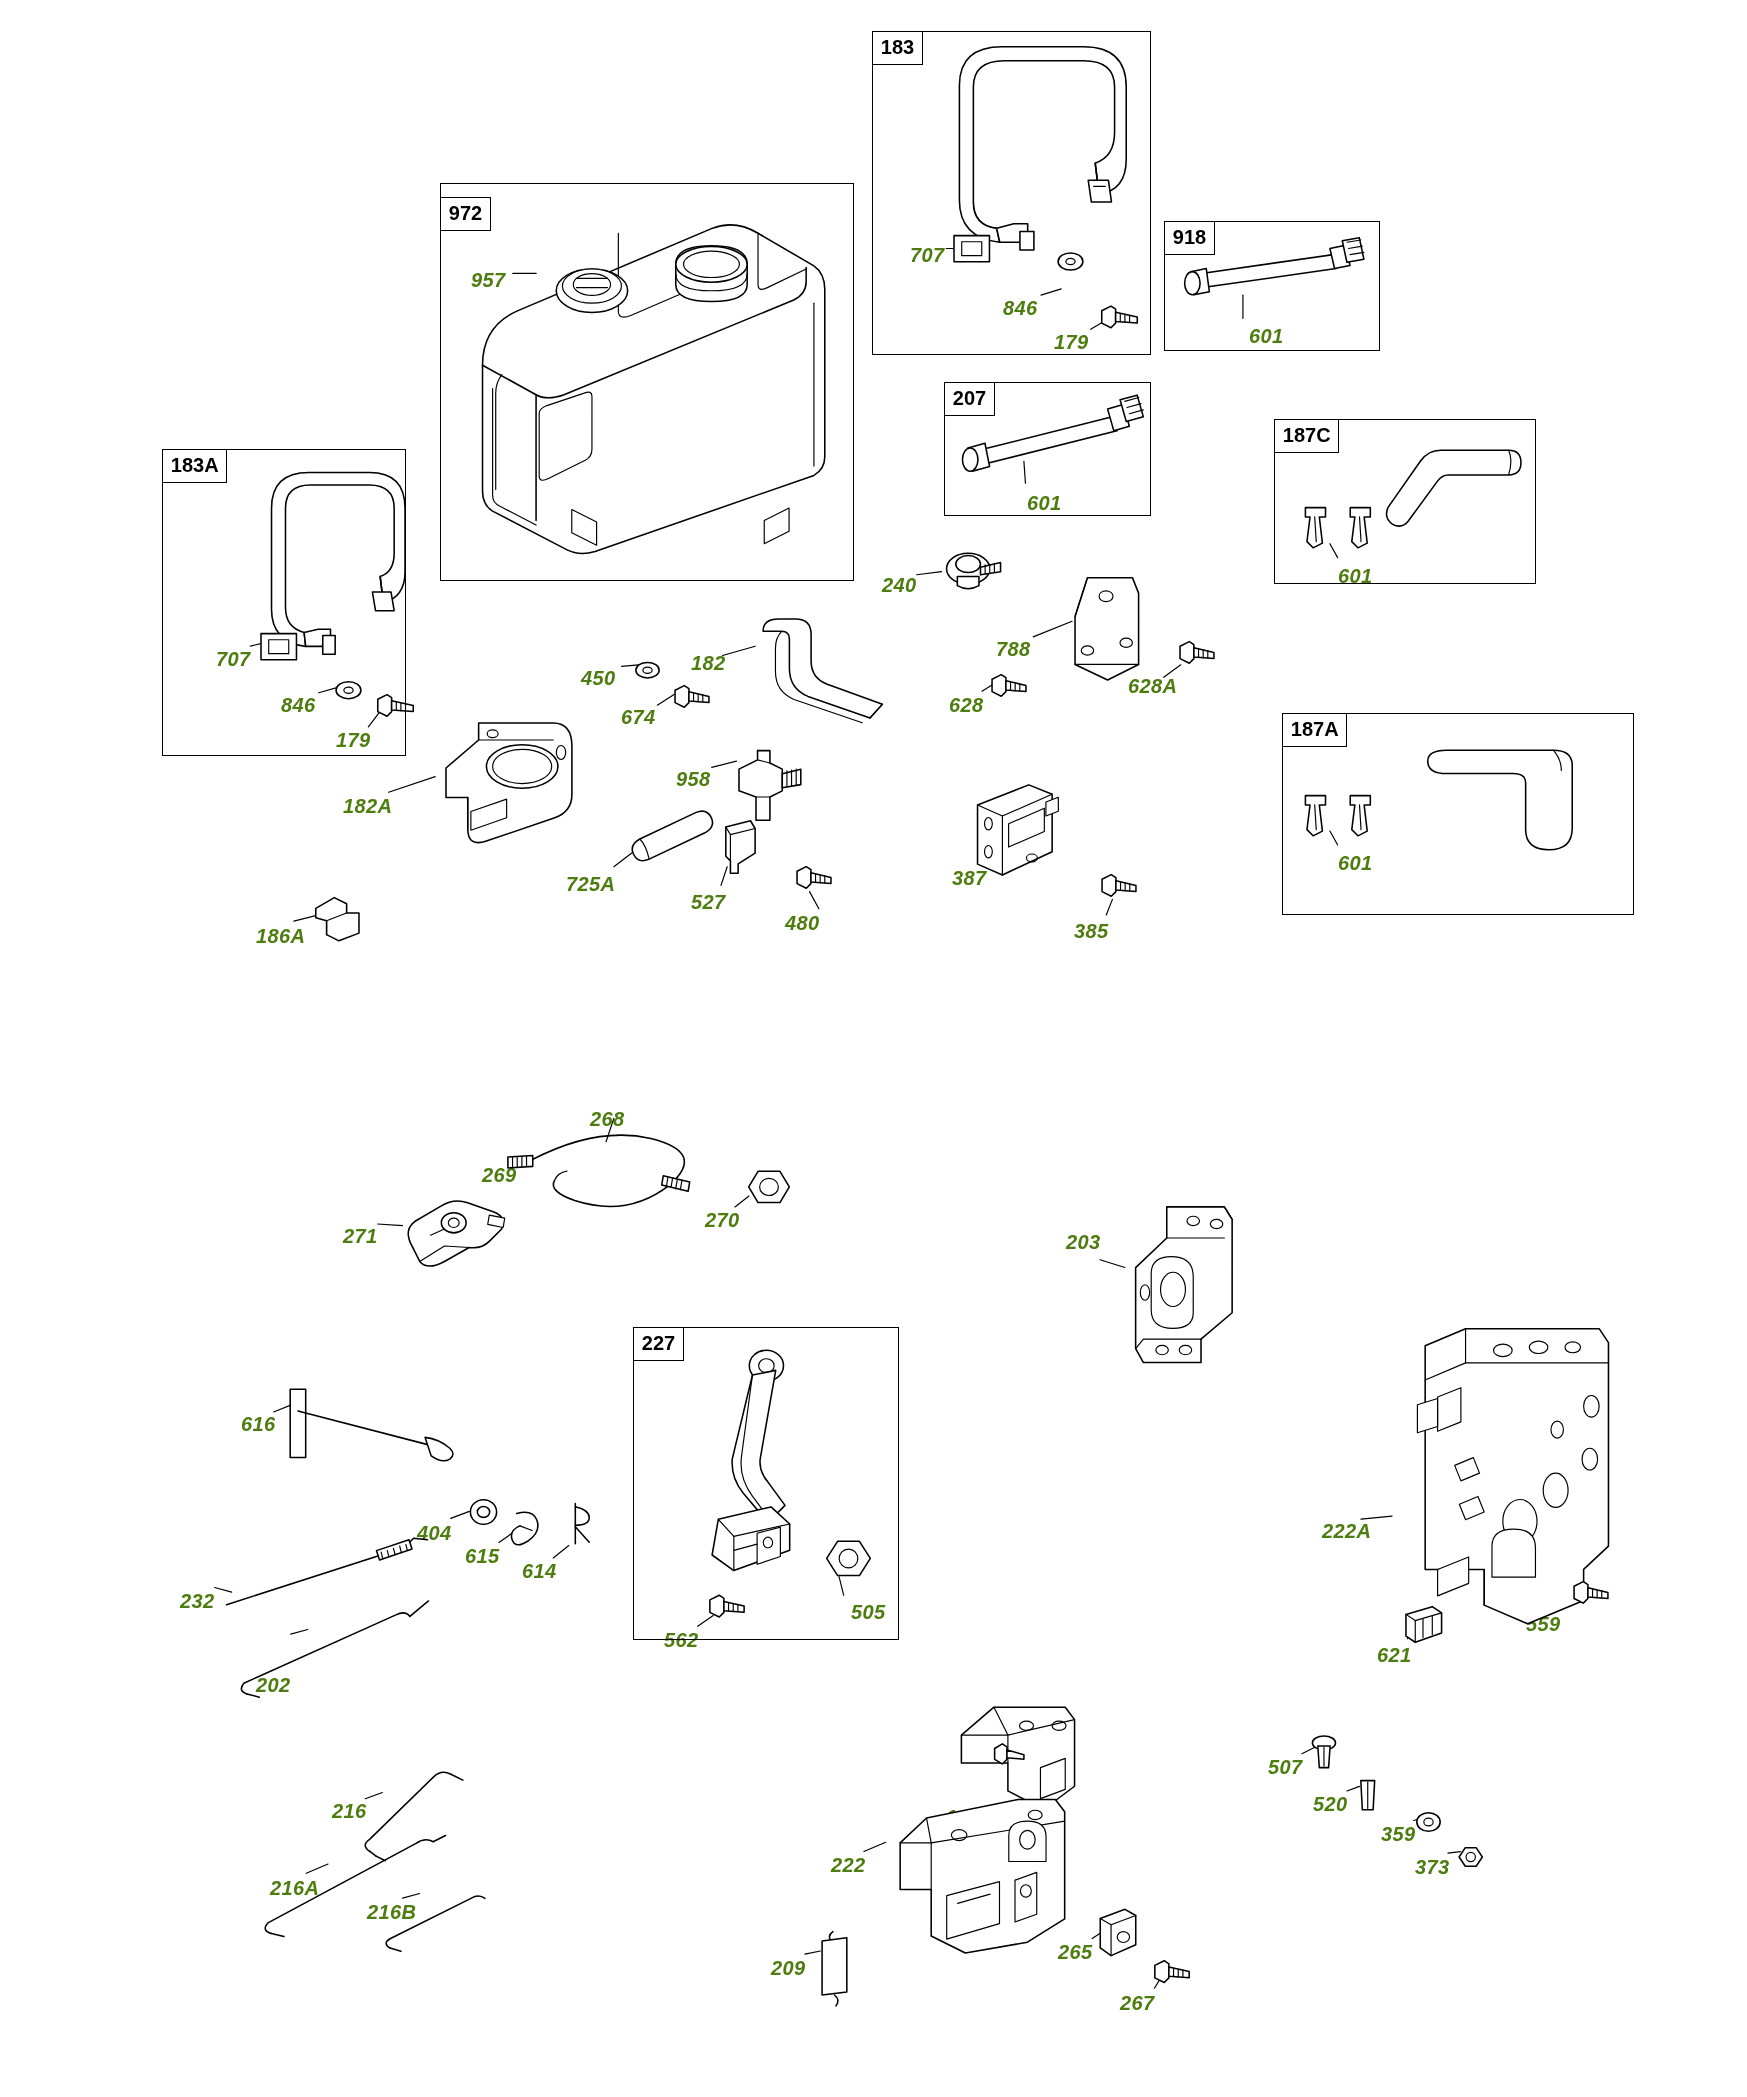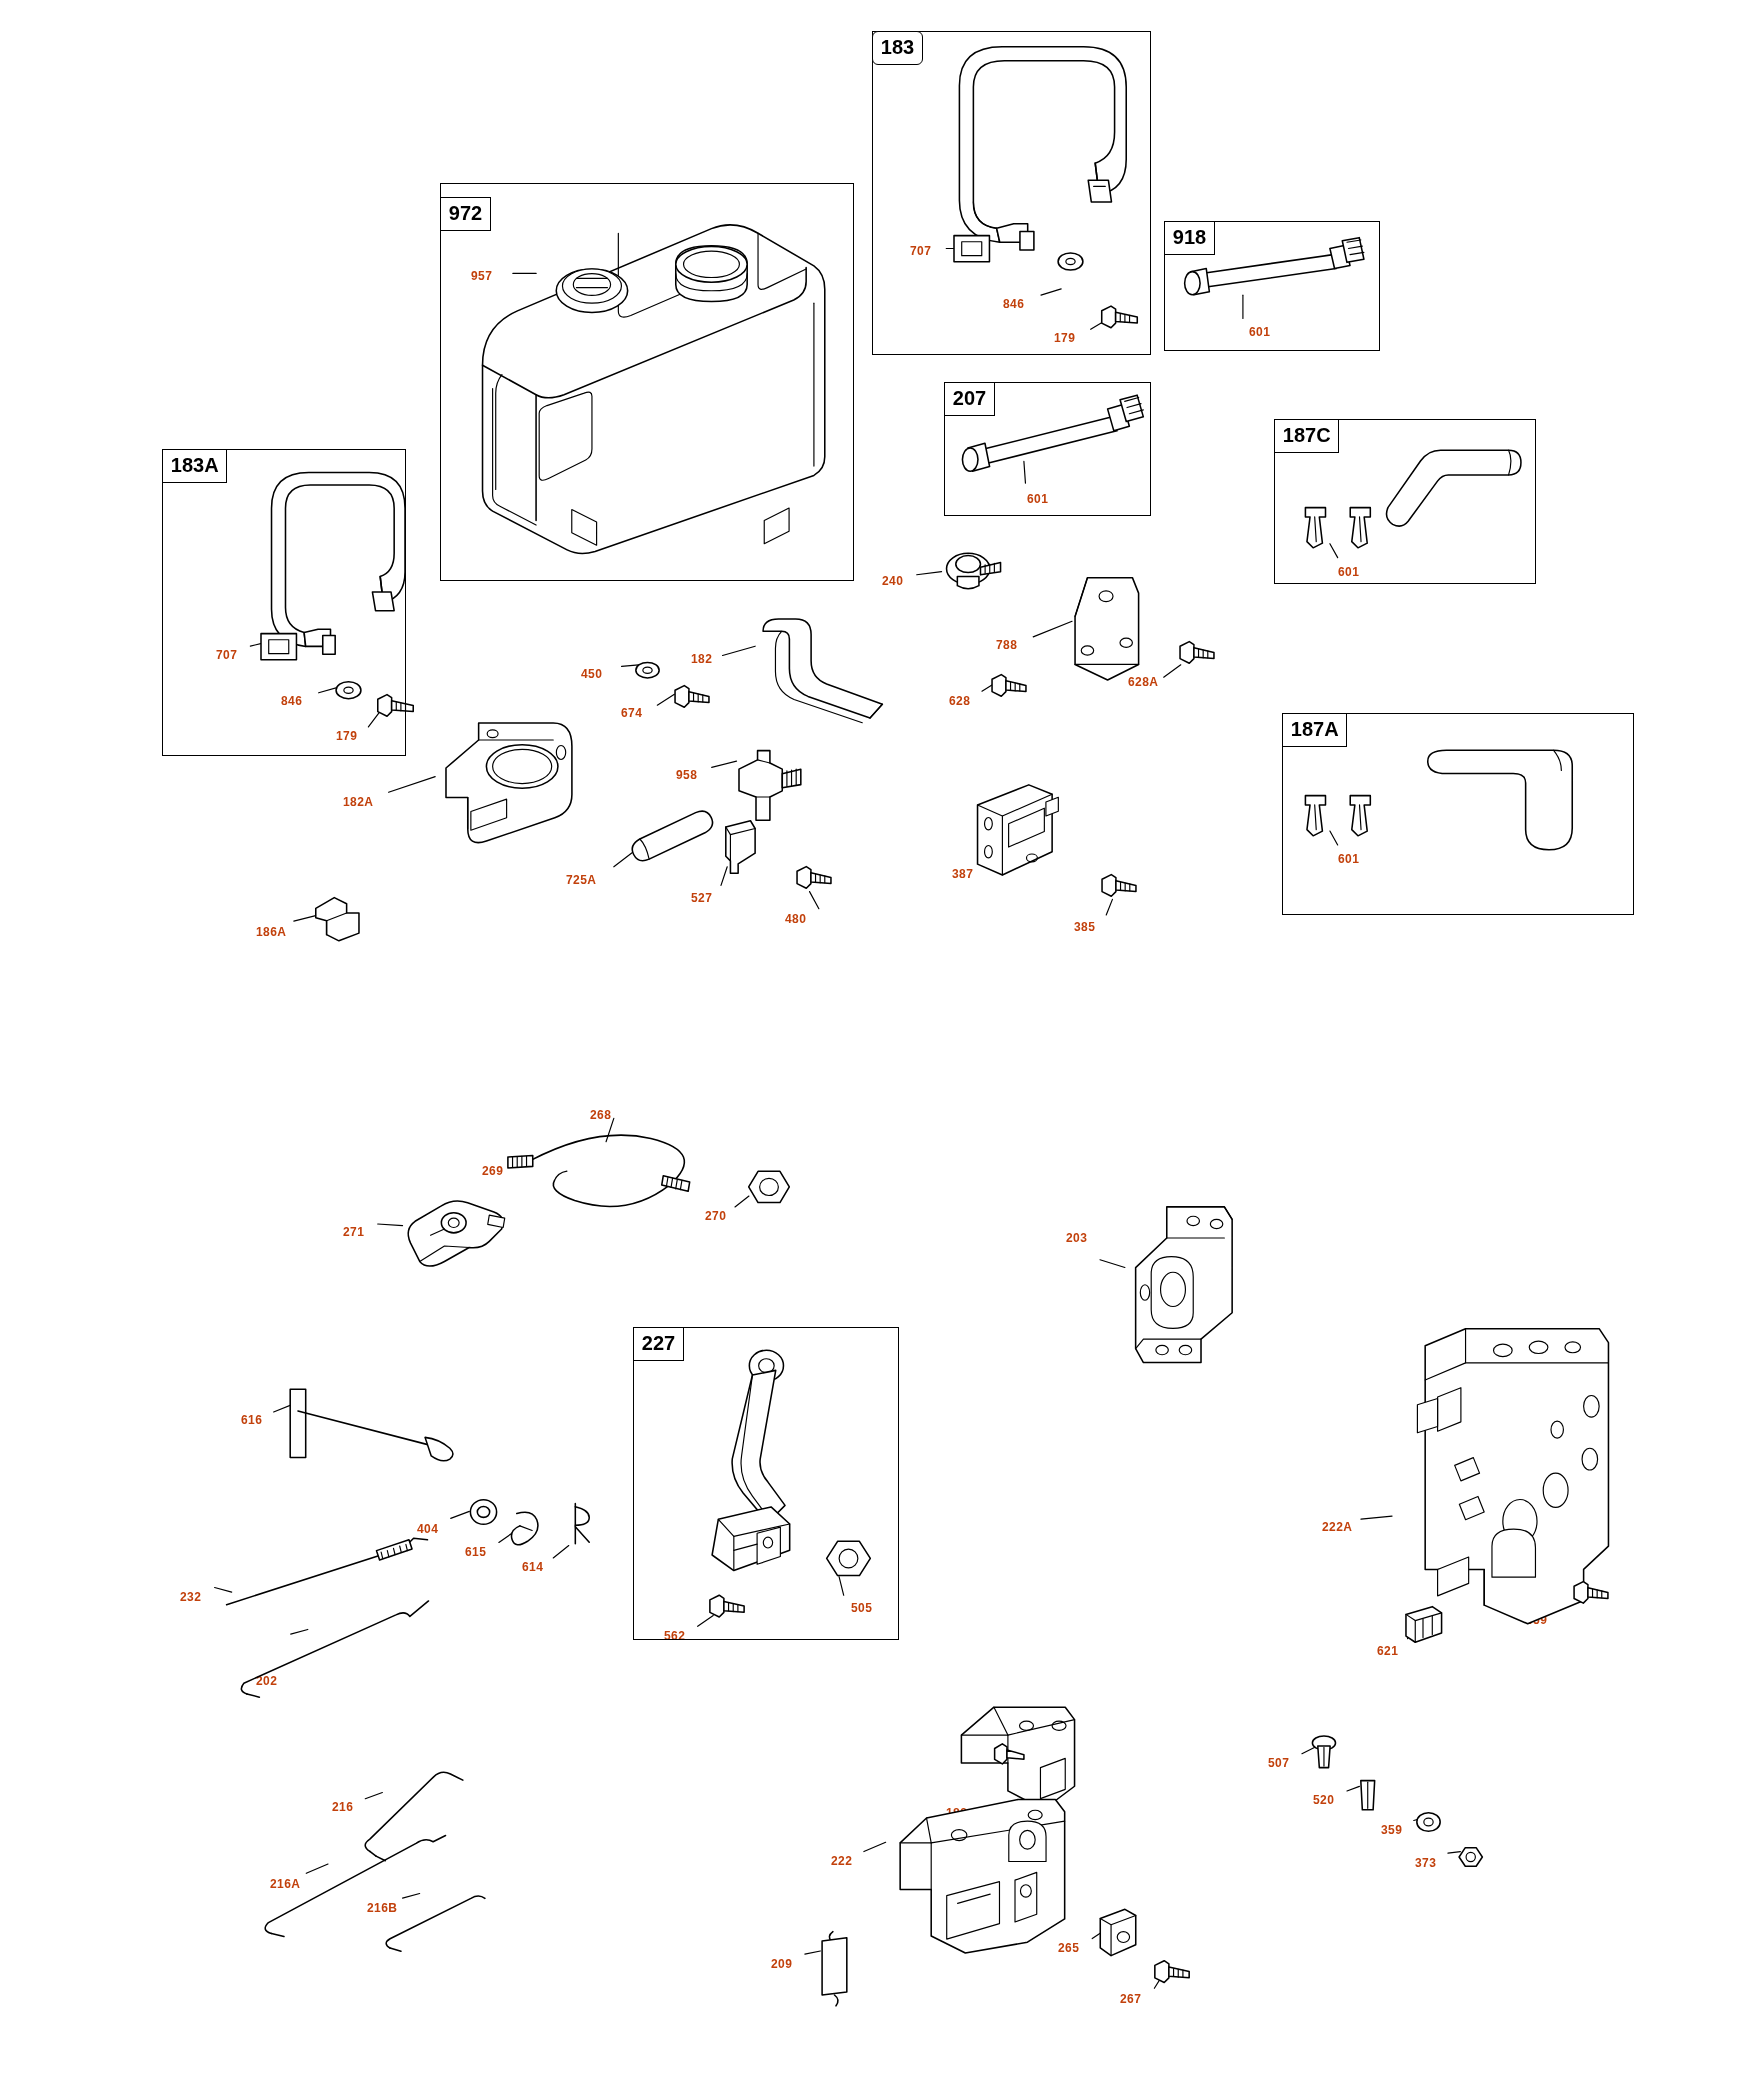--- a/index.html
+++ b/index.html
@@ -10,26 +10,27 @@
   #sheet {
     position: relative;
     width: 1748px;
     height: 2097px;
     background: #ffffff;
     font-family: "Liberation Sans", sans-serif;
     overflow: hidden;
   }
   .callout {
     position: absolute;
-    font-size: 12px;
+    font-size: 20px;
     font-weight: 700;
-    color: #c2410c;
+    color: #4d7c0f;
     letter-spacing: 0.4px;
     white-space: nowrap;
     line-height: 1;
+    font-style: italic;
   }
   .boxlabel {
     position: absolute;
     font-size: 20px;
     font-weight: 700;
     color: #000000;
     border: 1.6px solid #000000;
     background: #ffffff;
     padding: 5.4px 7.8px 6.2px 7.8px;
     line-height: 1;
@@ -56,21 +57,21 @@
   .fillw-t { fill: #ffffff; stroke: #000000; stroke-width: 1.5; stroke-linejoin: round; stroke-linecap: round; }
   .leader { position: absolute; z-index: 2; }
   .leader svg { display:block; overflow: visible; }
 </style>
 </head>
 <body>
 
 <div id="sheet">
 
   <div class="groupbox" style="left:872px;top:31px;width:277px;height:322px;"></div>
-  <div class="boxlabel" style="left:872px;top:31px;border-radius:6px;">183</div>
+  <div class="boxlabel" style="left:872px;top:31px;">183</div>
 
   <div class="groupbox" style="left:440px;top:183px;width:412px;height:396px;"></div>
   <div class="boxlabel" style="left:440px;top:183px;margin-top:14px;">972</div>
 
   <div class="groupbox" style="left:1164px;top:221px;width:214px;height:128px;"></div>
   <div class="boxlabel" style="left:1164px;top:221px;">918</div>
 
   <div class="groupbox" style="left:944px;top:382px;width:205px;height:132px;"></div>
   <div class="boxlabel" style="left:944px;top:382px;">207</div>
 

